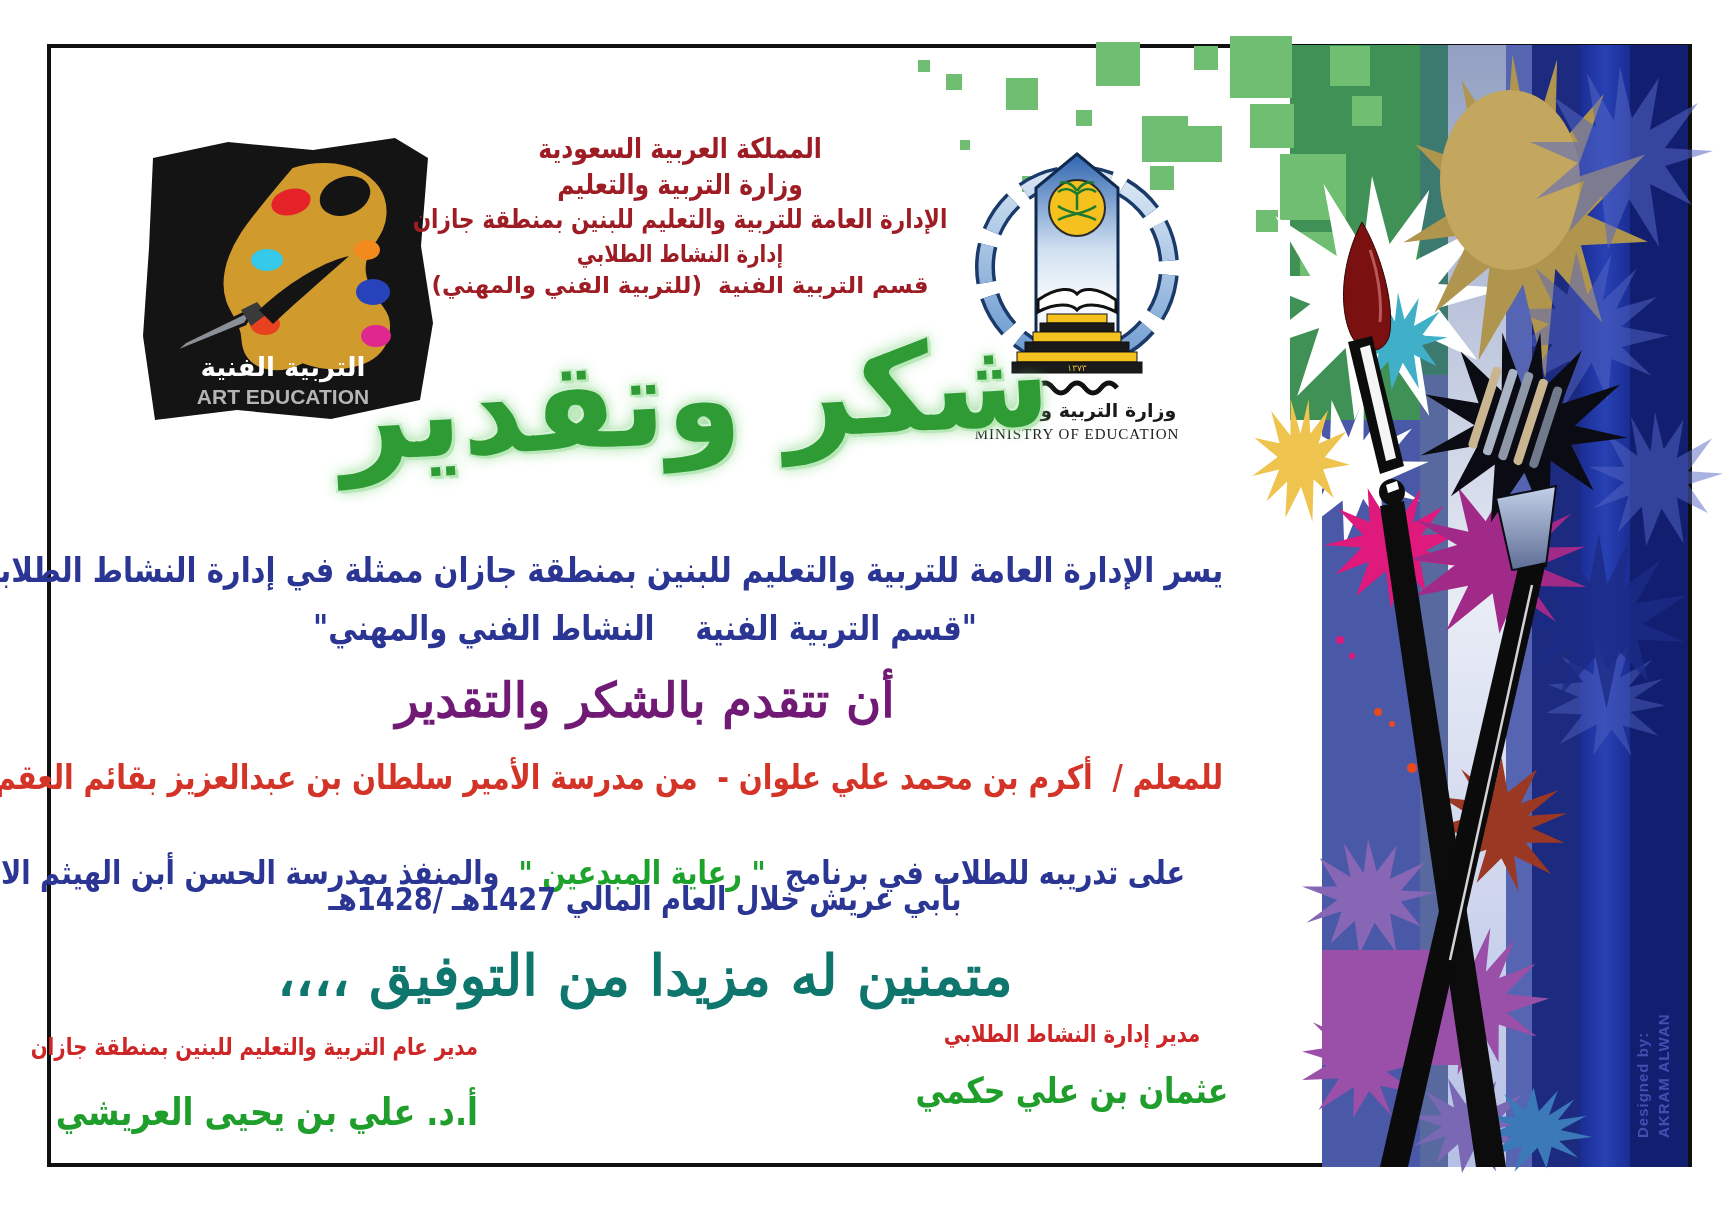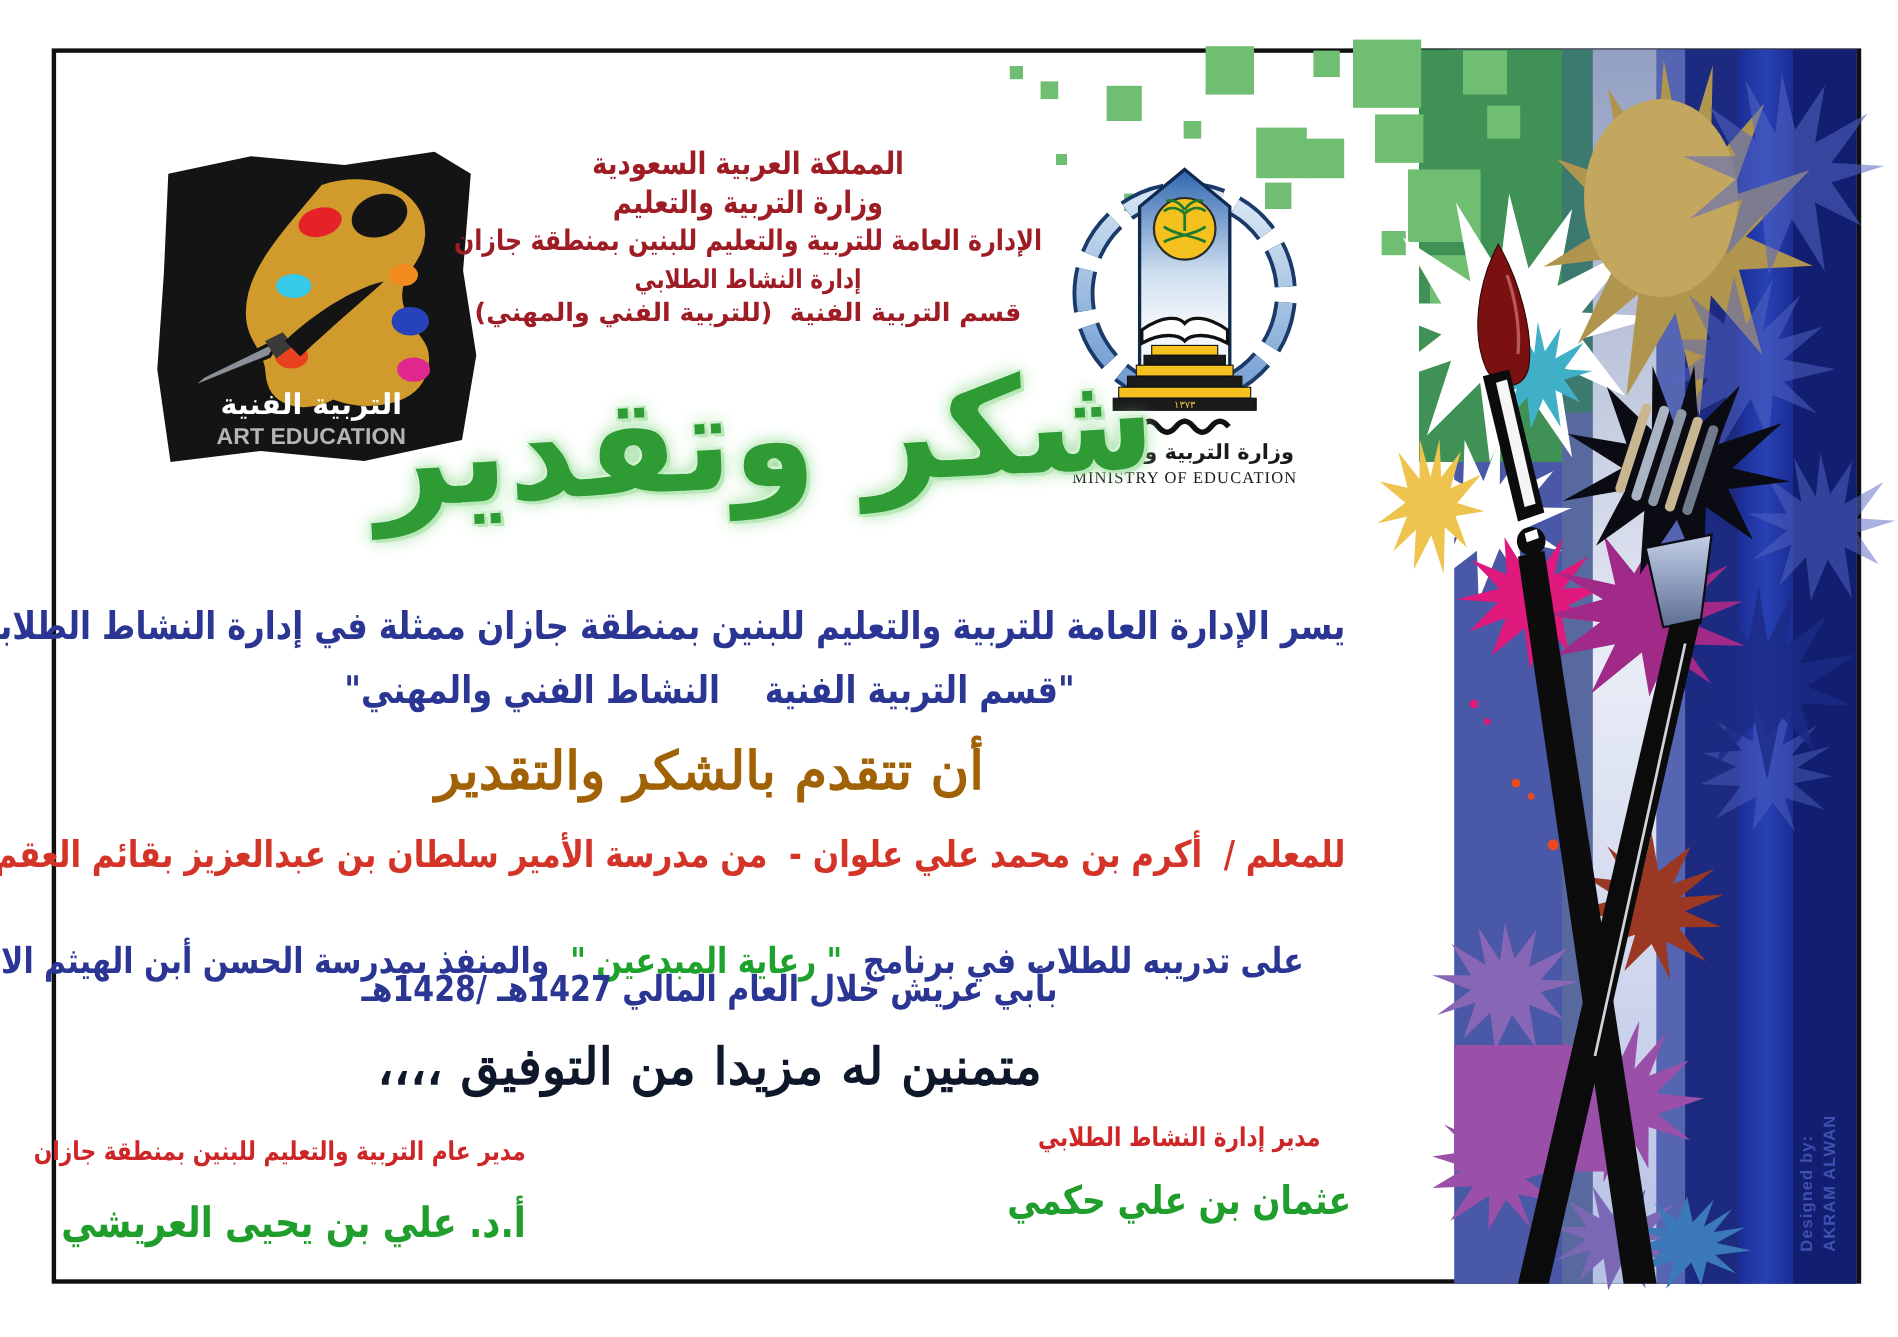--- a/index.html
+++ b/index.html
@@ -217,27 +217,27 @@
   <div class="t hdr cond" style="top:134px;font-size:25px;">المملكة العربية السعودية</div>
   <div class="t hdr cond" style="top:170px;font-size:25px;">وزارة التربية والتعليم</div>
   <div class="t hdr cond" style="top:206px;font-size:23px;">الإدارة العامة للتربية والتعليم للبنين بمنطقة جازان</div>
   <div class="t hdr cond" style="top:242px;font-size:21px;">إدارة النشاط الطلابي</div>
   <div class="t hdr" style="top:272px;font-size:23px;">قسم التربية الفنية  (للتربية الفني والمهني)</div>
 
   <div class="t bigtitle">شكر وتقدير</div>
 
   <div class="t blue cond" style="top:552px;font-size:31px;">يسر الإدارة العامة للتربية والتعليم للبنين بمنطقة جازان ممثلة في إدارة النشاط الطلابي</div>
   <div class="t blue cond" style="top:610px;font-size:31px;">"قسم التربية الفنية    النشاط الفني والمهني"</div>
-  <div class="t callig" style="top:672px;left:30px;width:1230px;font-size:48px;color:#a16207;">أن تتقدم بالشكر والتقدير</div>
+  <div class="t callig" style="top:672px;left:30px;width:1230px;font-size:48px;color:#701a75;">أن تتقدم بالشكر والتقدير</div>
   <div class="t cond" style="top:760px;left:30px;width:1230px;font-size:30px;color:#d43428;">للمعلم /  أكرم بن محمد علي علوان -  من مدرسة الأمير سلطان بن عبدالعزيز بقائم العقم</div>
   <div class="t blue cond" style="top:822px;font-size:29px;">
     <span>على تدريبه للطلاب في برنامج  </span><span style="color:#1da32b;">" رعاية المبدعين "</span><span>  والمنفذ بمدرسة الحسن أبن الهيثم الابتدائية</span>
   </div>
   <div class="t blue cond" style="top:882px;font-size:29px;">بأبي عريش خلال العام المالي 1427هـ /1428هـ</div>
-  <div class="t callig" style="top:942px;left:30px;width:1230px;font-size:46px;color:#0f172a;">متمنين له مزيدا من التوفيق ،،،،</div>
+  <div class="t callig" style="top:942px;left:30px;width:1230px;font-size:56px;color:#0f766e;">متمنين له مزيدا من التوفيق ،،،،</div>
 
   <div class="t cond" style="top:1022px;left:872px;width:400px;font-size:21px;color:#ce2626;">مدير إدارة النشاط الطلابي</div>
   <div class="t cond" style="top:1072px;left:872px;width:400px;font-size:32px;color:#1f9e2c;">عثمان بن علي حكمي</div>
   <div class="t cond" style="top:1035px;left:90px;width:400px;font-size:21px;color:#ce2626;">مدير عام التربية والتعليم للبنين بمنطقة جازان</div>
   <div class="t cond" style="top:1092px;left:90px;width:400px;font-size:34px;color:#1f9e2c;">أ.د. علي بن يحيى العريشي</div>
 
   <div class="credit">
     <span>Designed by:</span>
     <span>AKRAM ALWAN</span>
   </div>

